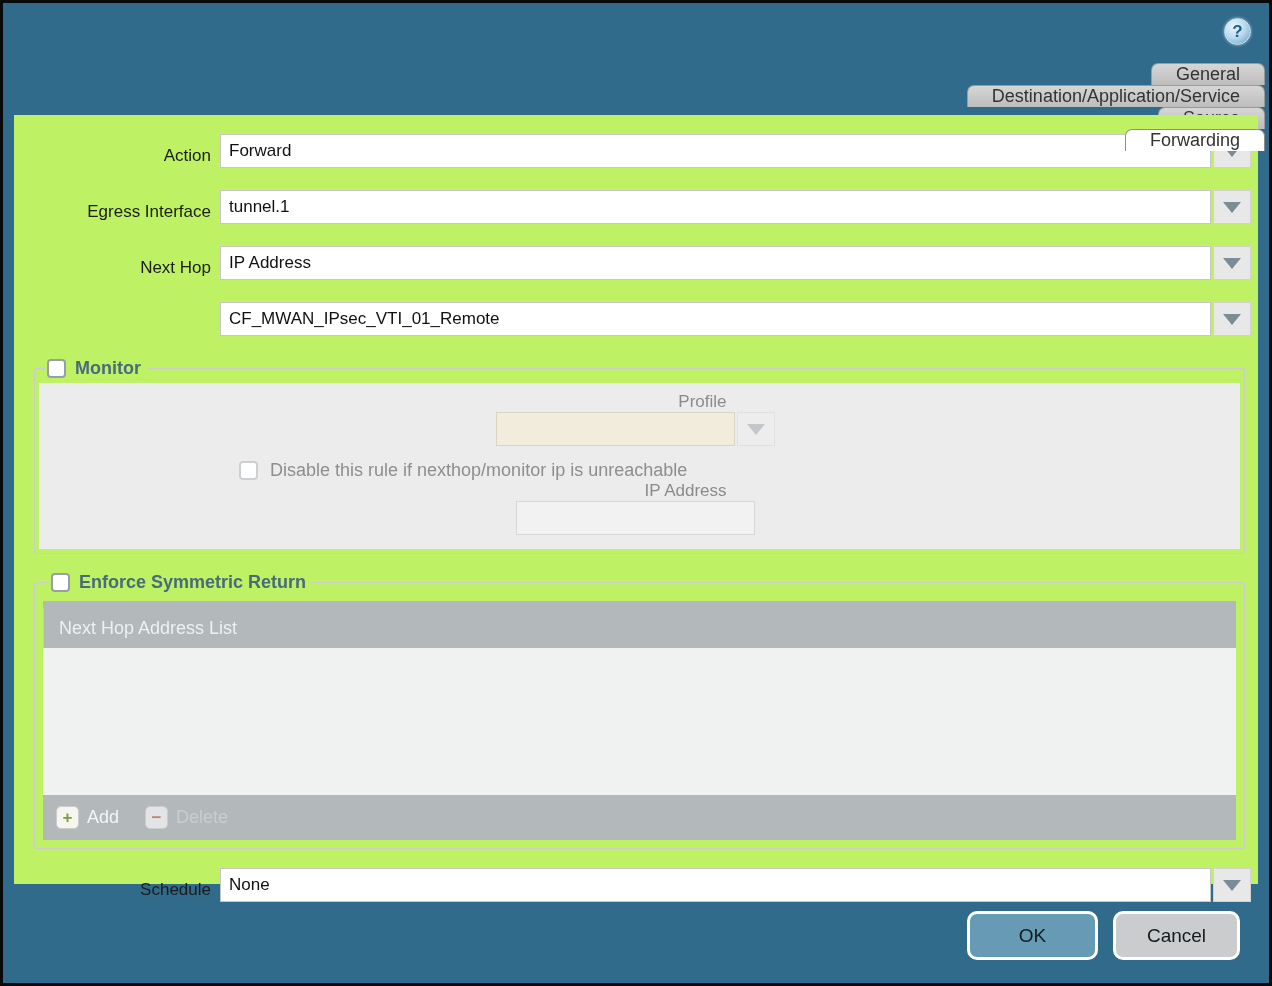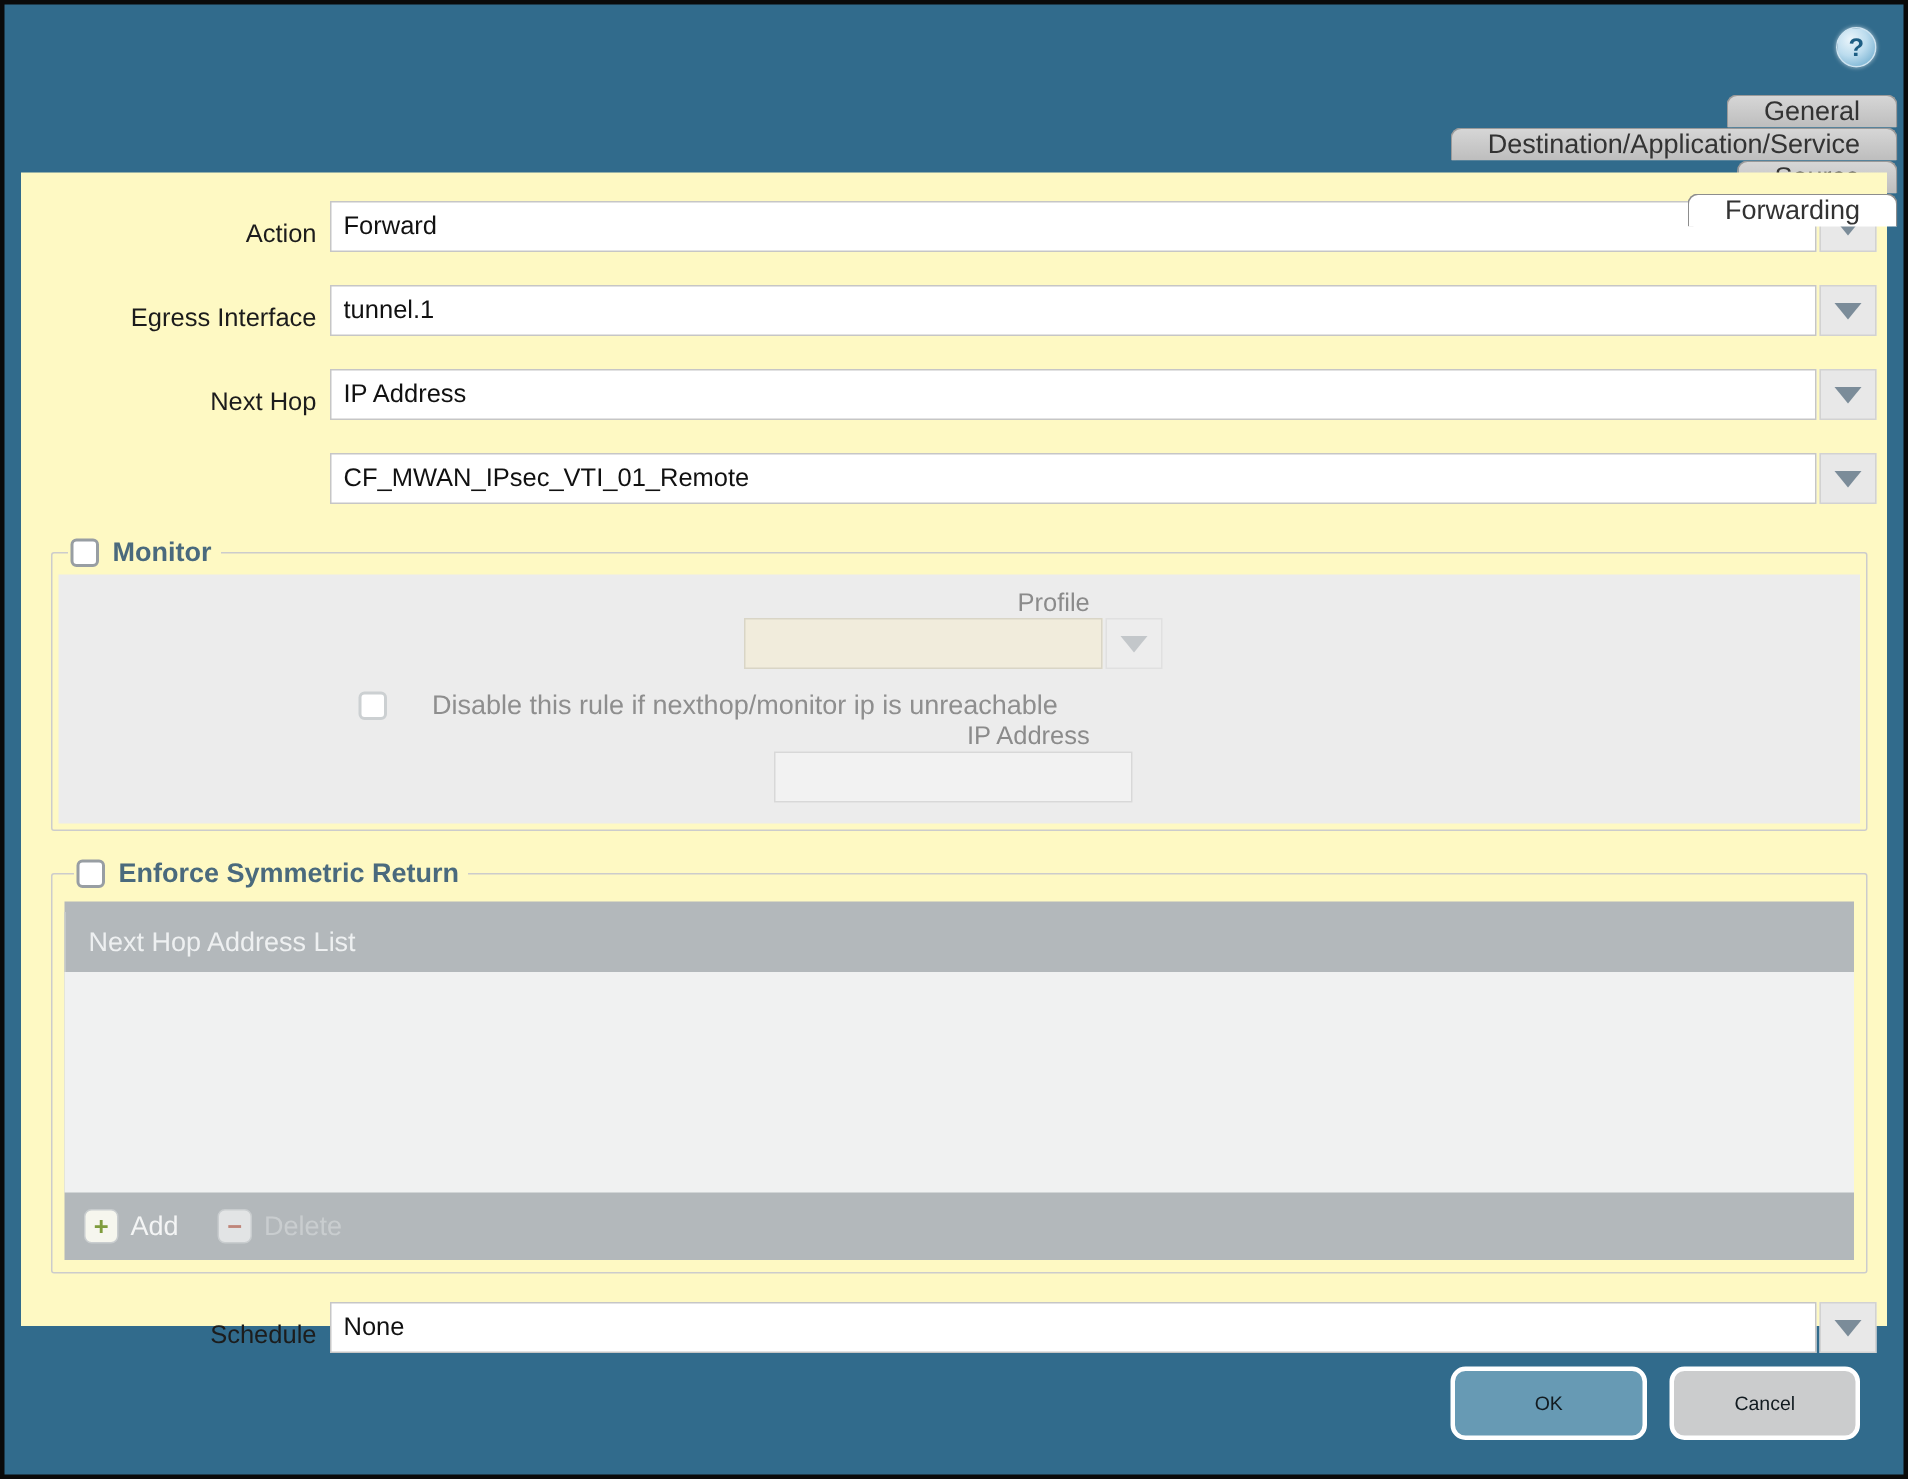--- a/index.html
+++ b/index.html
@@ -64,21 +64,21 @@
   .tab.active {
     background: #ffffff;
     border-color: #8d8d8d;
     height: 52px;
     position: relative;
     z-index: 2;
   }
 
   
   .content {
-    background: #fef9c3;
+    background: #bef264;
     margin: 0 11px;
     height: 769px;
     padding: 19px 7px 0 0;
     position: relative;
     z-index: 1;
   }
 
   .row {
     display: flex; align-items: center;
     margin-bottom: 12px;
@@ -169,21 +169,21 @@
     background: #f1ecdc;
     border-color: #d9d5c6;
   }
   .combo-input.disabled {
     background: #f2f2f2;
     border-color: #d8d8d8;
   }
   .disable-row {
     display: flex; align-items: center;
     margin-left: 200px; margin-top: 14px;
-    gap: 30px;
+    gap: 12px;
   }
   .disable-row .disable-label {
     font-size: 18px;
     color: #8e8e8e;
   }
 
   
   .esr-fieldset { margin-top: 18px; padding: 8px; }
   .nh-table {
     background: #b3b8bb;
@@ -238,21 +238,21 @@
     height: 96px;
     display: flex; justify-content: flex-end; align-items: flex-start;
     gap: 15px;
     padding: 24px 29px 0 0;
   }
   .btn {
     height: 49px;
     border-radius: 10px;
     border: 3px solid #ffffff;
     font-family: "Liberation Sans", sans-serif;
-    font-size: 13px;
+    font-size: 19px;
     color: #121b20;
     cursor: pointer;
   }
   .btn-ok { width: 131px; background: #679ab4; }
   .btn-cancel { width: 127px; background: #cbcccd; }
 </style>
 </head>
 <body>
 
 <div class="window">

